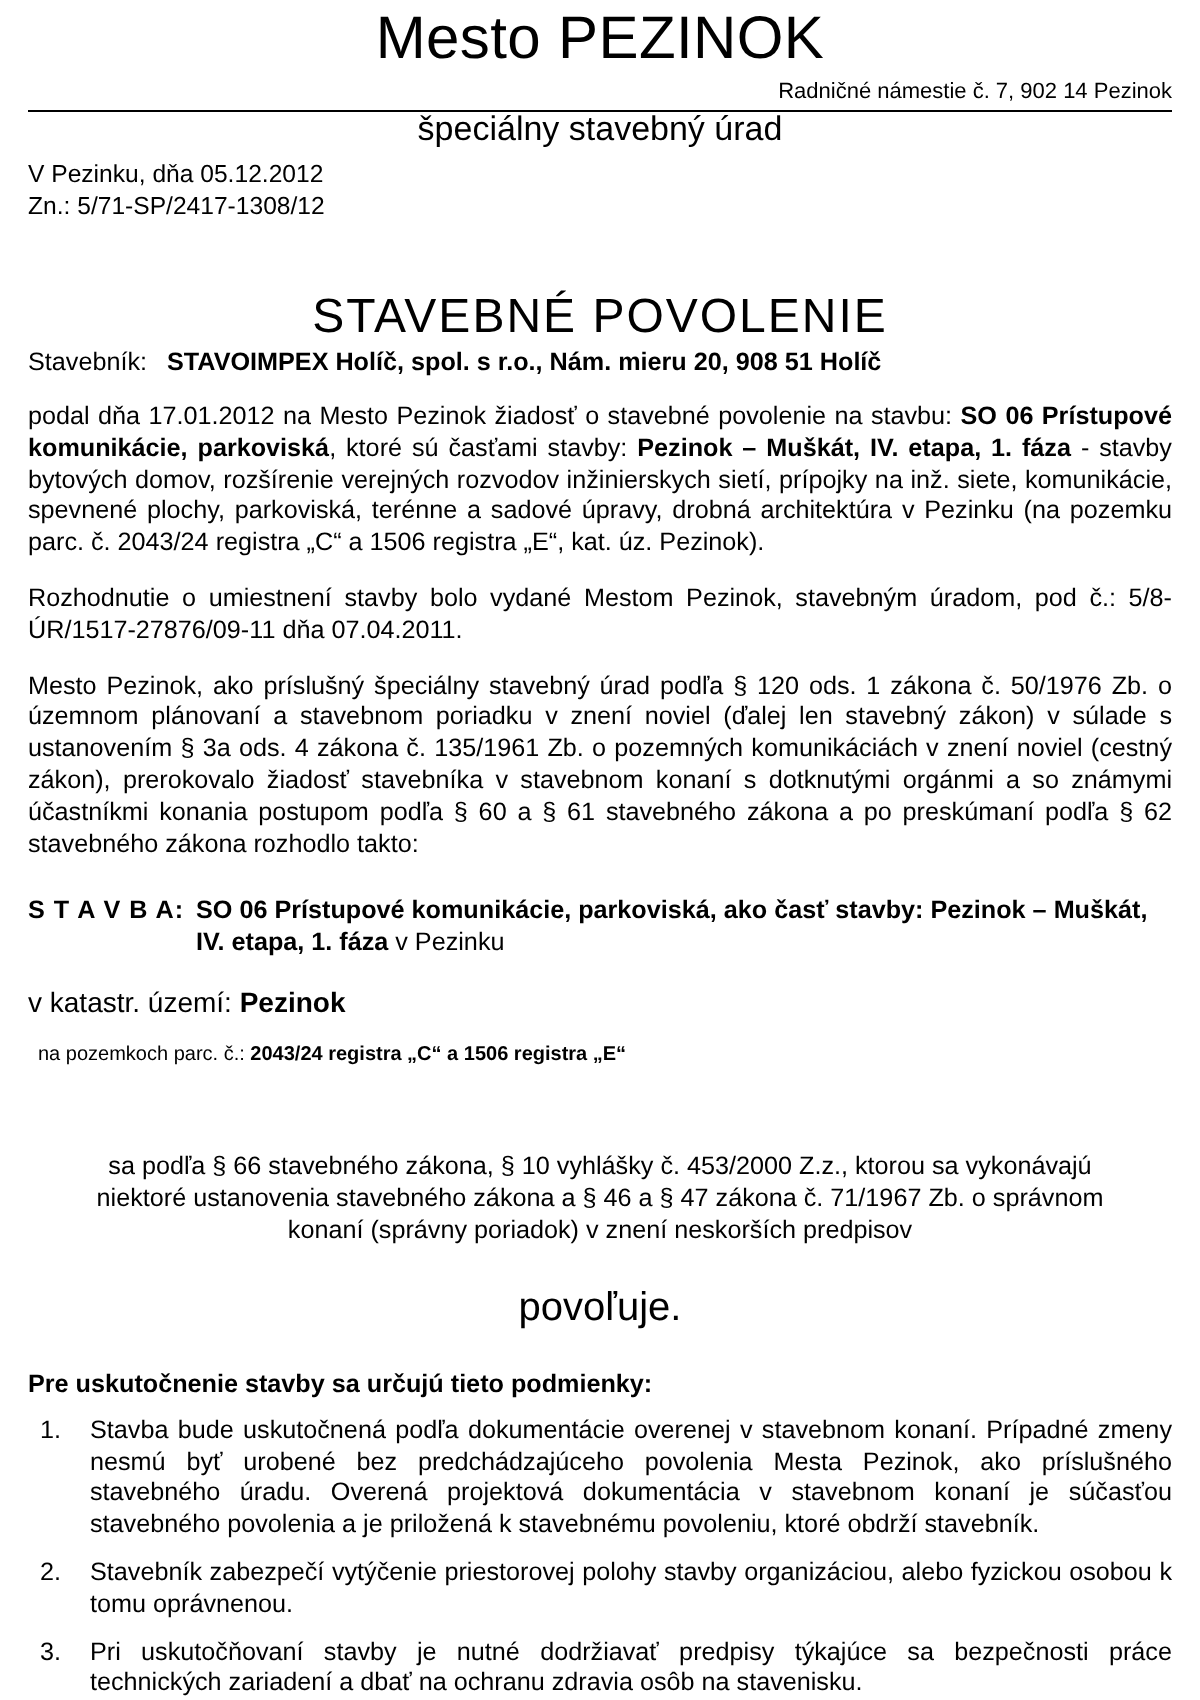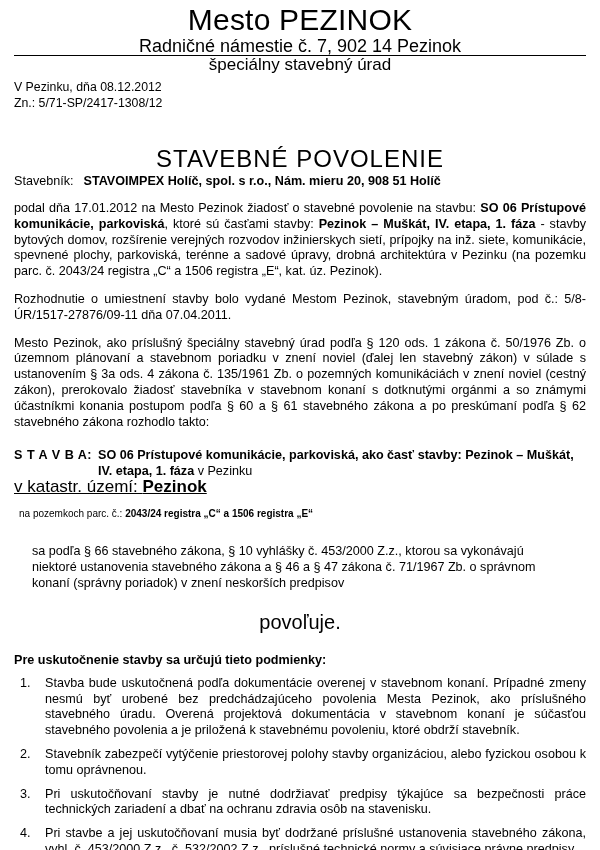--- a/index.html
+++ b/index.html
@@ -30,23 +30,23 @@
   .org-title {
     font-size: 30px;
     line-height: 32px;
     font-weight: 400;
     letter-spacing: 0.2px;
     text-align: center;
     margin: 2px 0 0 0;
   }
 
   .org-address {
-    font-size: 18px;
-    line-height: 16px;
-    text-align: center;
+    font-size: 11px;
+    line-height: 16px;
+    text-align: right;
     margin: 2px 0 1px 0;
   }
 
   .rule {
     border: none;
     border-top: 1.4px solid #000;
     margin: 1px 0 0 0;
     height: 0;
   }
 
@@ -105,35 +105,36 @@
     font-weight: bold;
     white-space: nowrap;
     flex: 0 0 auto;
     width: 84px;
     letter-spacing: 0.5px;
   }
   .stavba-text { flex: 1 1 auto; font-weight: bold; }
   .stavba-text .reg { font-weight: 400; }
 
   .katastr {
-    font-size: 17px;
-    line-height: 16px;
-    text-decoration: underline;
+    margin-top: 14px;
+    font-size: 14px;
+    line-height: 16px;
   }
   .parcely {
     margin-top: 11px;
     padding-left: 5px;
     font-size: 10px;
     line-height: 16px;
   }
 
   
   .legal-basis {
-    margin-top: 22px;
+    margin-top: 40px;
     padding: 0 18px;
+    text-align: center;
     font-size: 12.6px;
     line-height: 15.8px;
   }
 
   .permit-word {
     text-align: center;
     font-size: 20px;
     line-height: 24px;
     font-weight: 400;
     margin-top: 18px;
@@ -174,21 +175,21 @@
 <div class="page">
 
   <div class="letterhead">
     <div class="org-title">Mesto PEZINOK</div>
     <div class="org-address">Radničné námestie č. 7, 902 14 Pezinok</div>
     <hr class="rule">
     <div class="org-dept">špeciálny stavebný úrad</div>
   </div>
 
   <div class="refblock">
-    <div>V Pezinku, dňa 08.12.2012</div>
+    <div>V Pezinku, dňa 05.12.2012</div>
     <div>Zn.: 5/71-SP/2417-1308/12</div>
   </div>
 
   <div class="doc-heading">STAVEBNÉ    POVOLENIE</div>
 
   <div class="applicant">
     <span class="lbl">Stavebník:</span><span class="val">STAVOIMPEX Holíč, spol. s r.o., Nám. mieru 20, 908 51 Holíč</span>
   </div>
 
   <p class="body"><span>podal dňa 17.01.2012 na Mesto Pezinok žiadosť o stavebné povolenie na stavbu: </span><b>SO 06 Prístupové komunikácie, parkoviská</b><span>, ktoré sú časťami stavby: </span><b>Pezinok – Muškát, IV. etapa, 1. fáza</b><span> - stavby bytových domov, rozšírenie verejných rozvodov inžinierskych sietí, prípojky na inž. siete, komunikácie, spevnené plochy, parkoviská, terénne a sadové úpravy, drobná architektúra v Pezinku (na pozemku parc. č. 2043/24 registra „C“ a 1506 registra „E“, kat. úz. Pezinok).</span></p>

